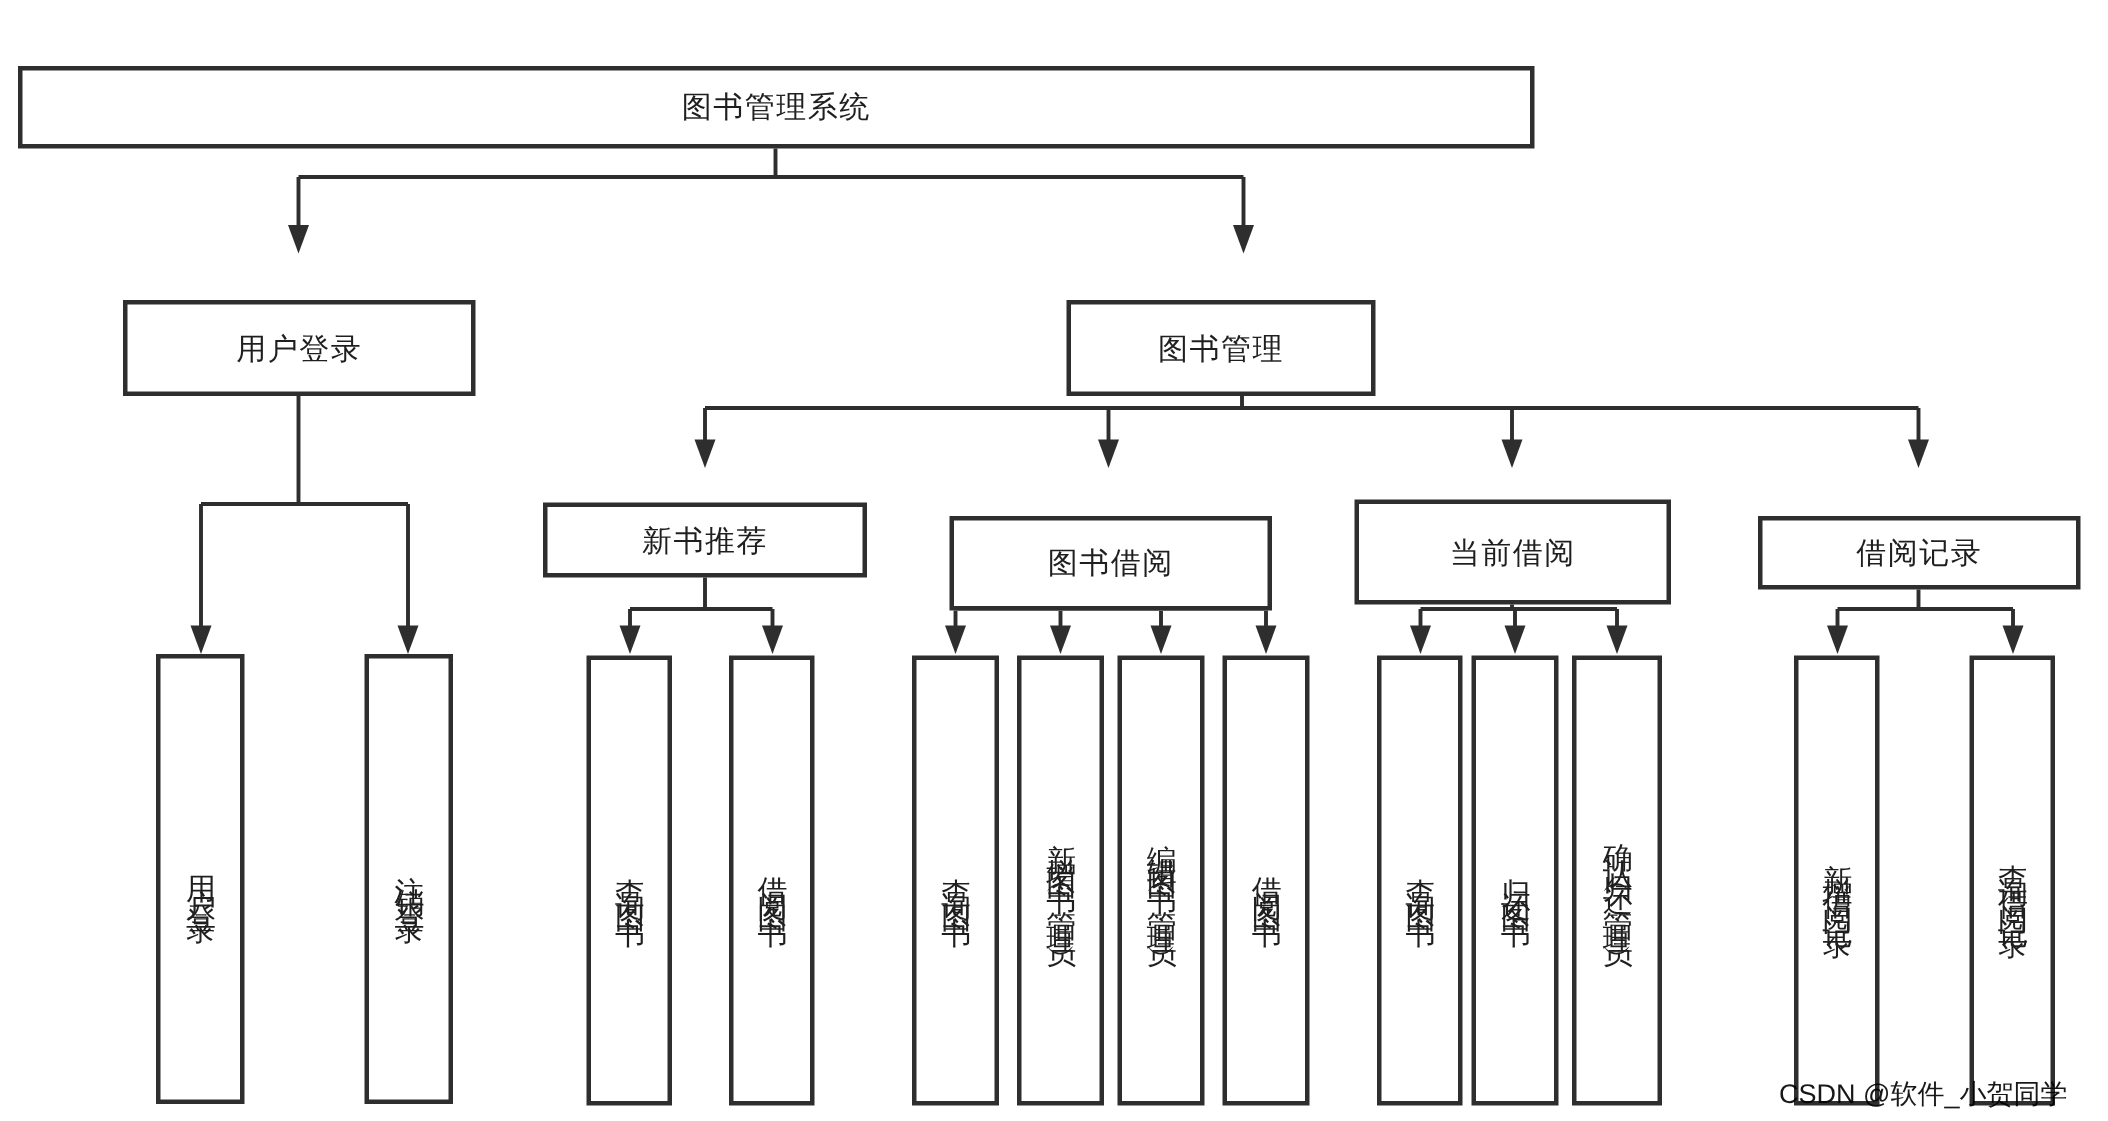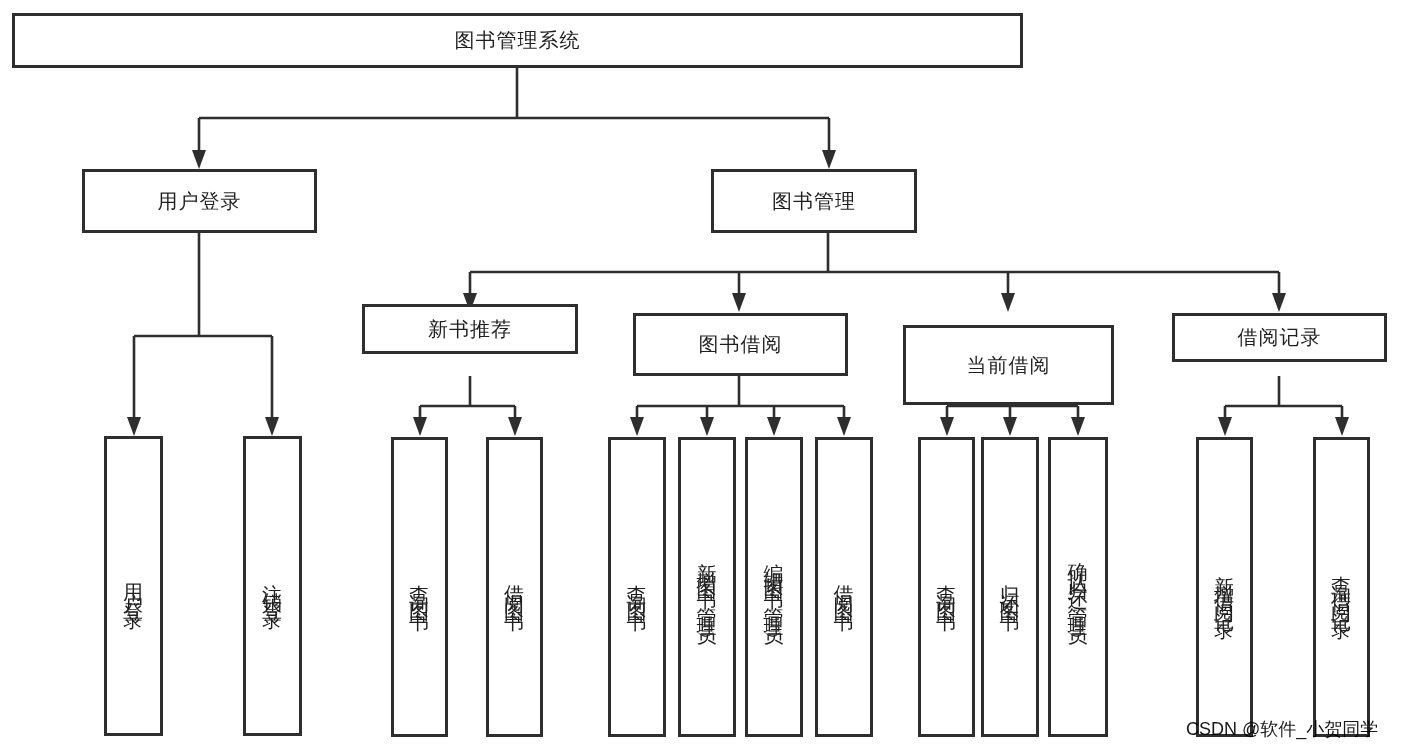--- a/index.html
+++ b/index.html
@@ -20,20 +20,21 @@
   }
   .hnode {
     position: absolute;
     box-sizing: border-box;
     border: 3px solid #2e2e2e;
     background: #ffffff;
     display: flex;
     align-items: center;
     justify-content: center;
     z-index: 2;
+    margin-top: 31px;
   }
   .hnode span {
     font-size: 20px;
     letter-spacing: 1px;
     white-space: nowrap;
   }
   .vnode {
     position: absolute;
     box-sizing: border-box;
     top: 437px;
@@ -114,21 +115,21 @@
   <div class="hnode" style="left:711px; top:169px; width:206px; height:64px">
     <span>图书管理</span>
   </div>
 
   <div class="hnode" style="left:362px; top:304px; width:216px; height:50px">
     <span>新书推荐</span>
   </div>
   <div class="hnode" style="left:633px; top:313px; width:215px; height:63px">
     <span>图书借阅</span>
   </div>
-  <div class="hnode" style="left:903px; top:325px; width:211px; height:80px">
+  <div class="hnode" style="left:903px; top:302px; width:211px; height:70px">
     <span>当前借阅</span>
   </div>
   <div class="hnode" style="left:1172px; top:313px; width:215px; height:49px">
     <span>借阅记录</span>
   </div>
 
   <div class="vnode" style="left:104px; width:59px; top:436px">
     <span>用户登录</span>
   </div>
   <div class="vnode" style="left:243px; width:59px; top:436px">

